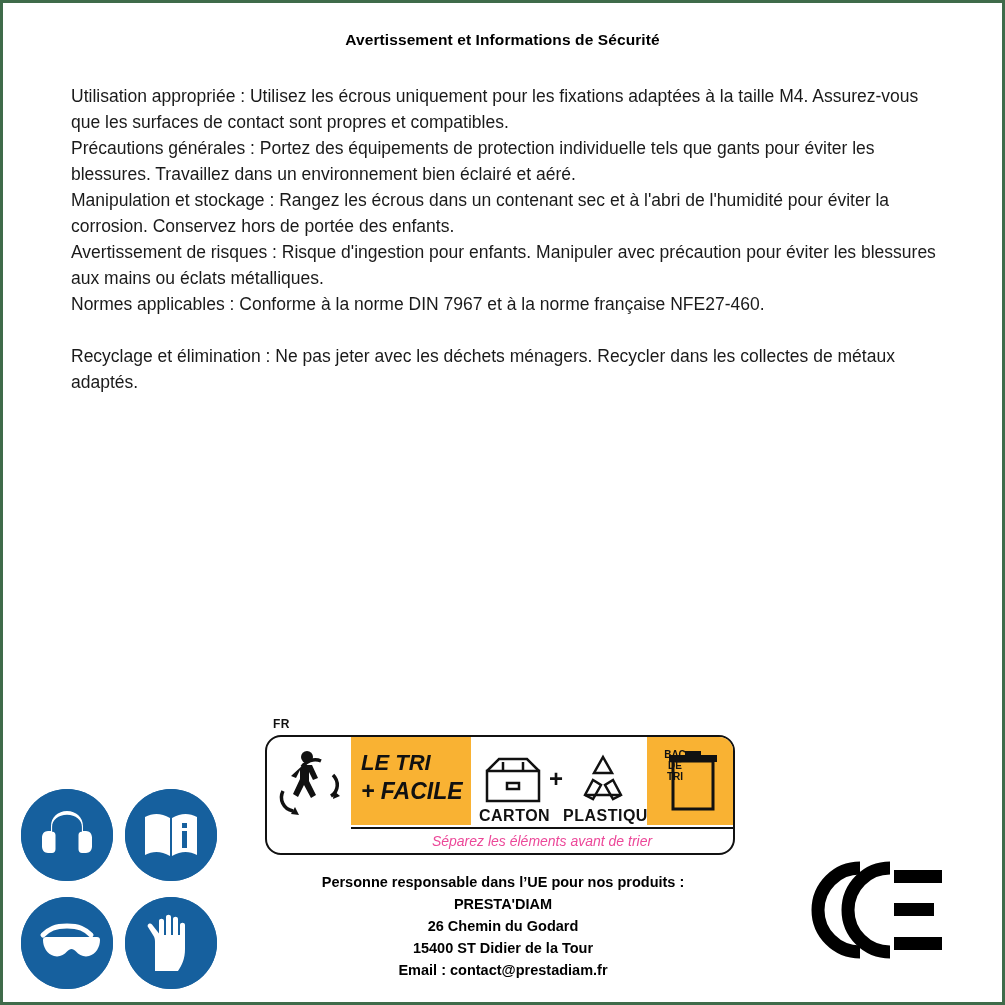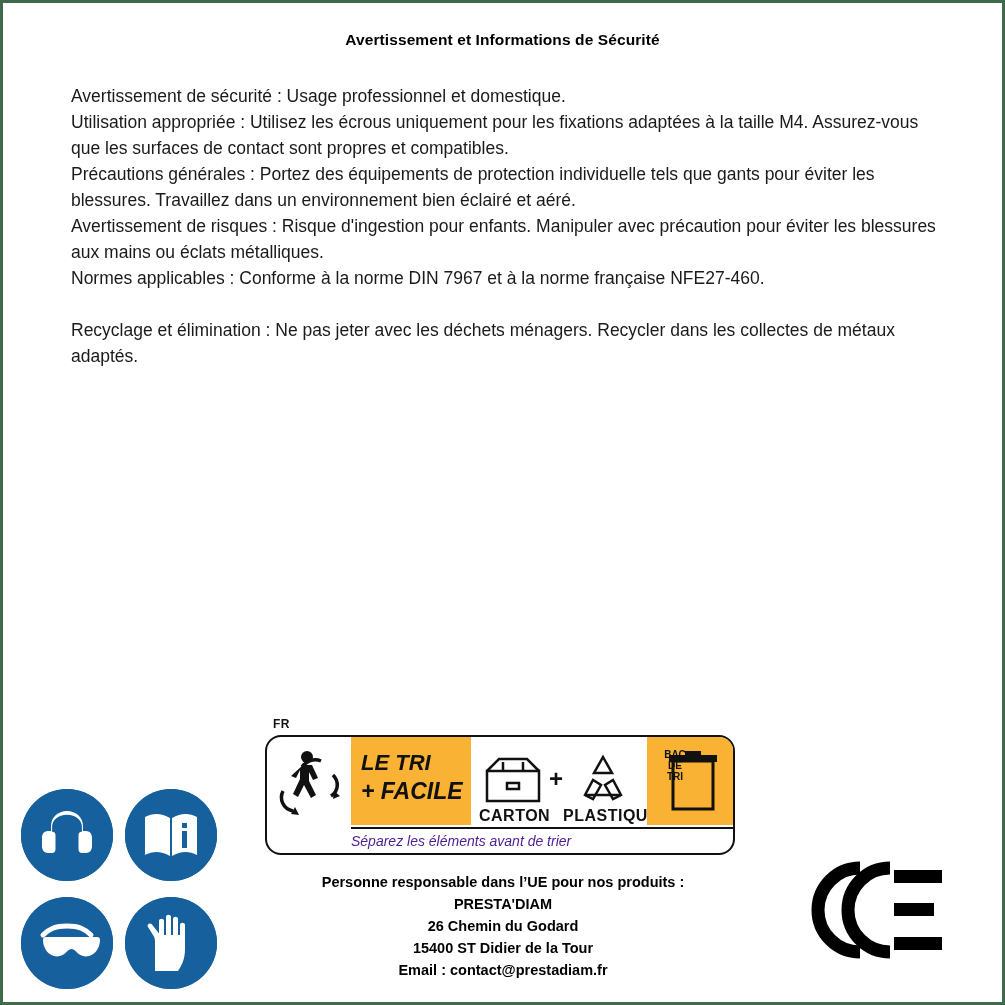--- a/index.html
+++ b/index.html
@@ -140,23 +140,24 @@
     line-height: 11px;
     color: #111;
   }
   .sep-line {
     position: absolute;
     left: 84px;
     top: 90px;
     width: 382px;
     height: 26px;
     border-top: 2px solid #111;
+    text-align: center;
     font-size: 14px;
     font-style: italic;
-    color: #4c1d95;
+    color: #ec4899;
     line-height: 24px;
   }
   .carton-label, .plastique-label {
     position: absolute;
     font-size: 16px;
     font-weight: bold;
     color: #111;
     text-align: center;
     letter-spacing: 0.5px;
   }
@@ -194,23 +195,23 @@
   }
 </style>
 </head>
 <body>
 
 <div class="page">
 
   <div class="doc-title">Avertissement et Informations de Sécurité</div>
 
   <div class="body-text">
-    <p>Avertissement de sécurité : Usage professionnel et domestique.</p>
     <p>Utilisation appropriée : Utilisez les écrous uniquement pour les fixations adaptées à la taille M4. Assurez-vous que les surfaces de contact sont propres et compatibles.</p>
     <p>Précautions générales : Portez des équipements de protection individuelle tels que gants pour éviter les blessures. Travaillez dans un environnement bien éclairé et aéré.</p>
+    <p>Manipulation et stockage : Rangez les écrous dans un contenant sec et à l'abri de l'humidité pour éviter la corrosion. Conservez hors de portée des enfants.</p>
     <p>Avertissement de risques : Risque d'ingestion pour enfants. Manipuler avec précaution pour éviter les blessures aux mains ou éclats métalliques.</p>
     <p>Normes applicables : Conforme à la norme DIN 7967 et à la norme française NFE27-460.</p>
     <p class="gap">Recyclage et élimination : Ne pas jeter avec les déchets ménagers. Recycler dans les collectes de métaux adaptés.</p>
   </div>
 
   <div class="picto-grid">
 
     <div class="picto p1">
       <svg width="92" height="92" viewBox="0 0 92 92">
         <circle cx="46" cy="46" r="46" fill="#16609e"></circle>

